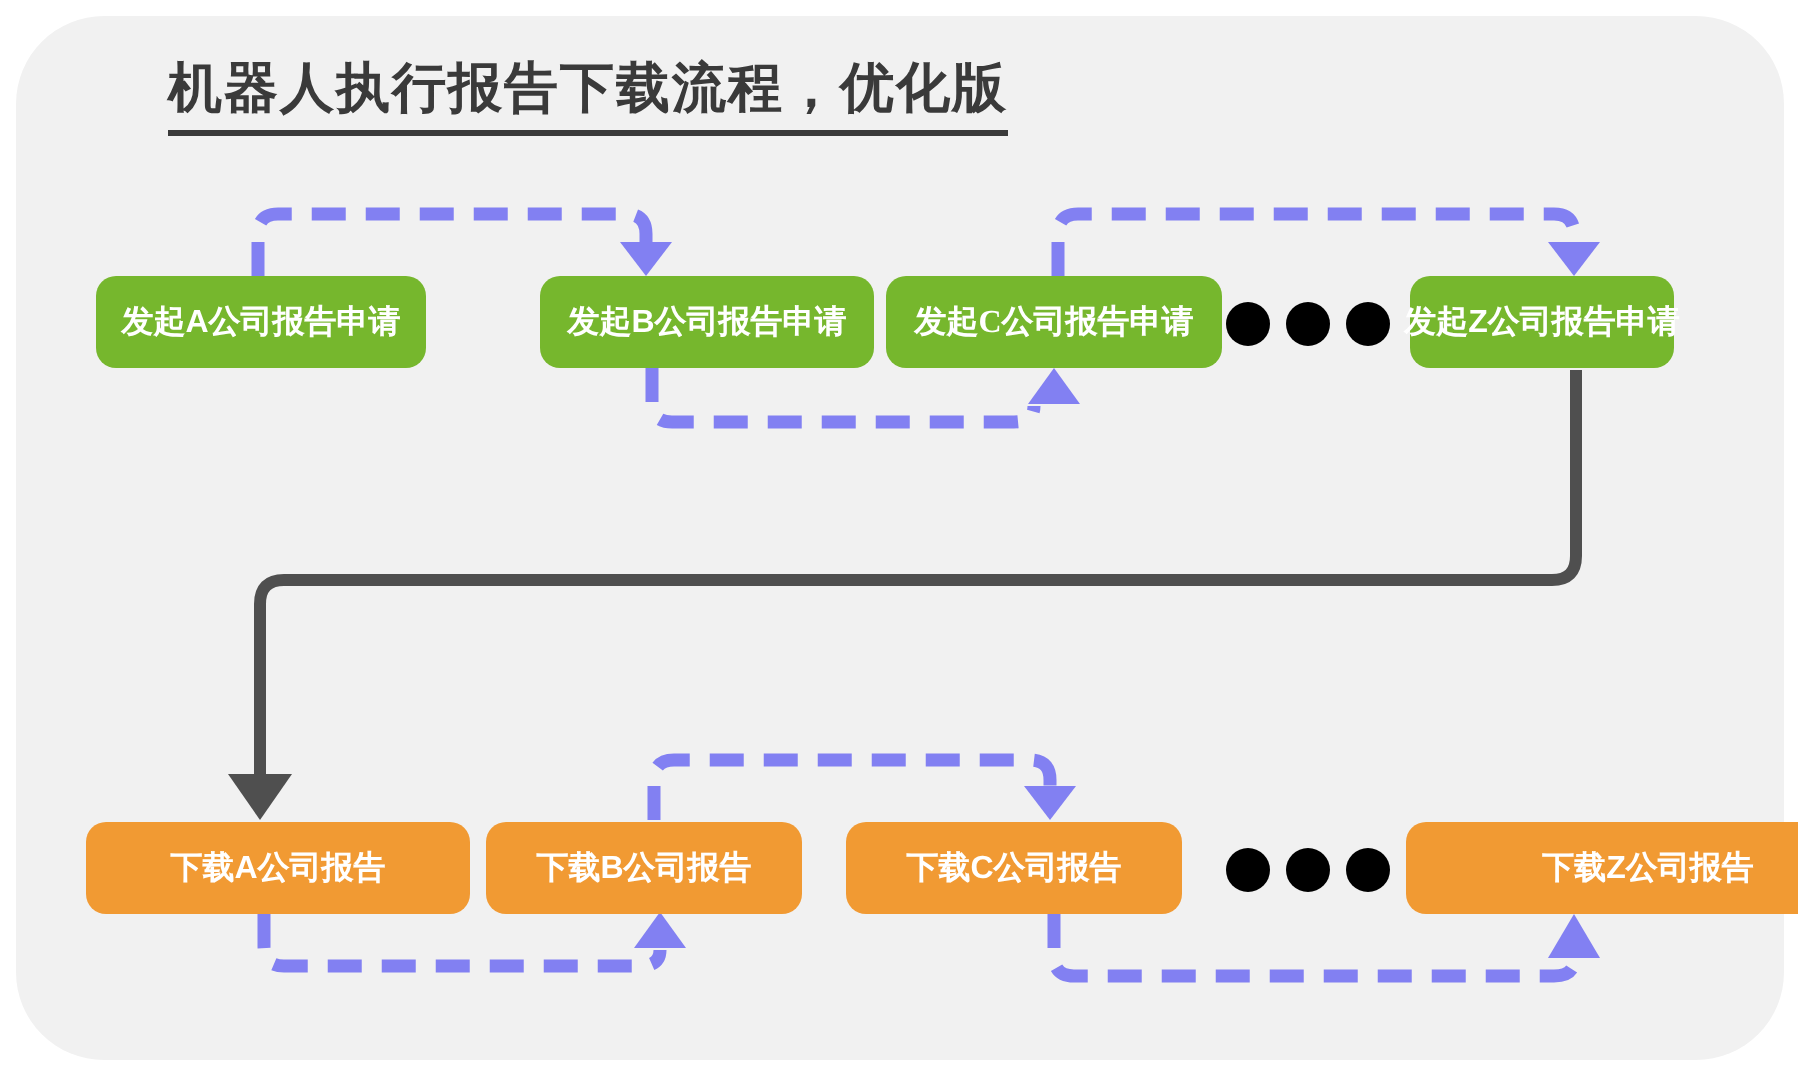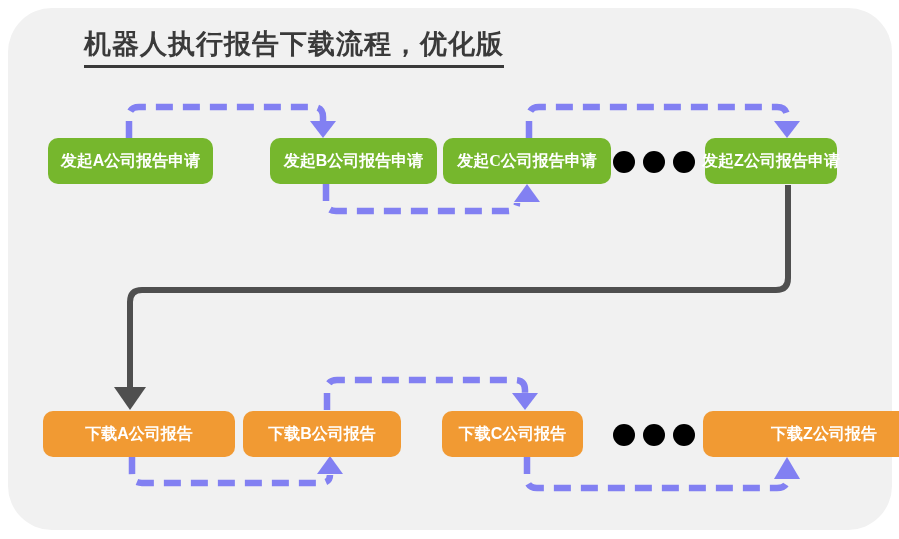--- a/index.html
+++ b/index.html
@@ -34,21 +34,21 @@
     position:absolute;height:46px;border-radius:10px;
     display:flex;align-items:center;justify-content:center;
     color:var(--nodeText,#fff);font-size:16px;font-weight:bold;
     white-space:nowrap;
   }
   .node.request{background:var(--green,#76b72d);top:138px;}
   .node.download{background:var(--orange,#f19a33);top:411px;}
   .g0{left:48px;width:165px;} .g1{left:243px;width:167px;margin-left:27px;}
   .g2{left:443px;width:168px;font-family:Liberation Serif, serif;} .g3{left:705px;width:132px;}
   .o0{left:43px;width:192px;} .o1{left:243px;width:158px;}
-  .o2{left:442px;width:141px;border-radius:10px;} .o3{left:703px;width:170px;padding-left:36px;}
+  .o2{left:423px;width:168px;border-radius:10px;} .o3{left:703px;width:170px;padding-left:36px;}
   .dots{position:absolute;display:flex;gap:8px;}
   .dots.top{left:613px;top:151px;}
   .dots.bottom{left:613px;top:424px;}
   .dot{width:22px;height:22px;border-radius:50%;background:var(--dot,#000);}
 </style>
 </head>
 <body>
 
 <div class="frame"></div>
 

